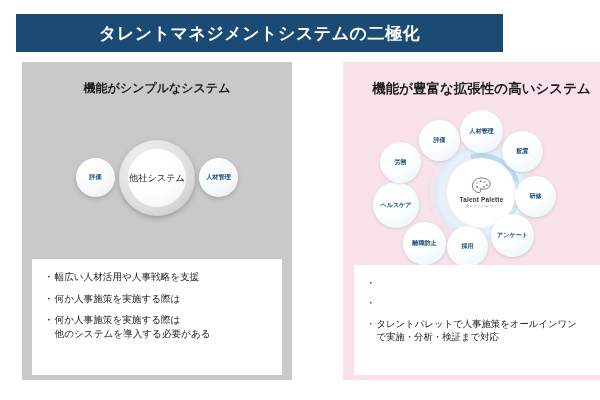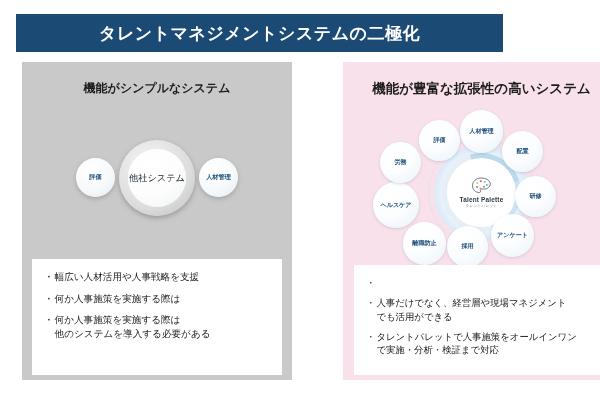--- a/index.html
+++ b/index.html
@@ -216,22 +216,20 @@
         <span class="nlbl">評価</span>
       </div>
     </div>
 
     <div class="bullet-box bullet-box-right">
       <div class="bullet">
         <span class="dot">・</span>
       </div>
       <div class="bullet">
         <span class="dot">・</span>
-        <span class="btxt">人事だけでなく、経営層や現場マネジメント
- でも活用ができる</span>
       </div>
       <div class="bullet">
         <span class="dot">・</span>
         <span class="btxt">タレントパレットで人事施策をオールインワン
  で実施・分析・検証まで対応</span>
       </div>
     </div>
   </div>
 
 </div>

